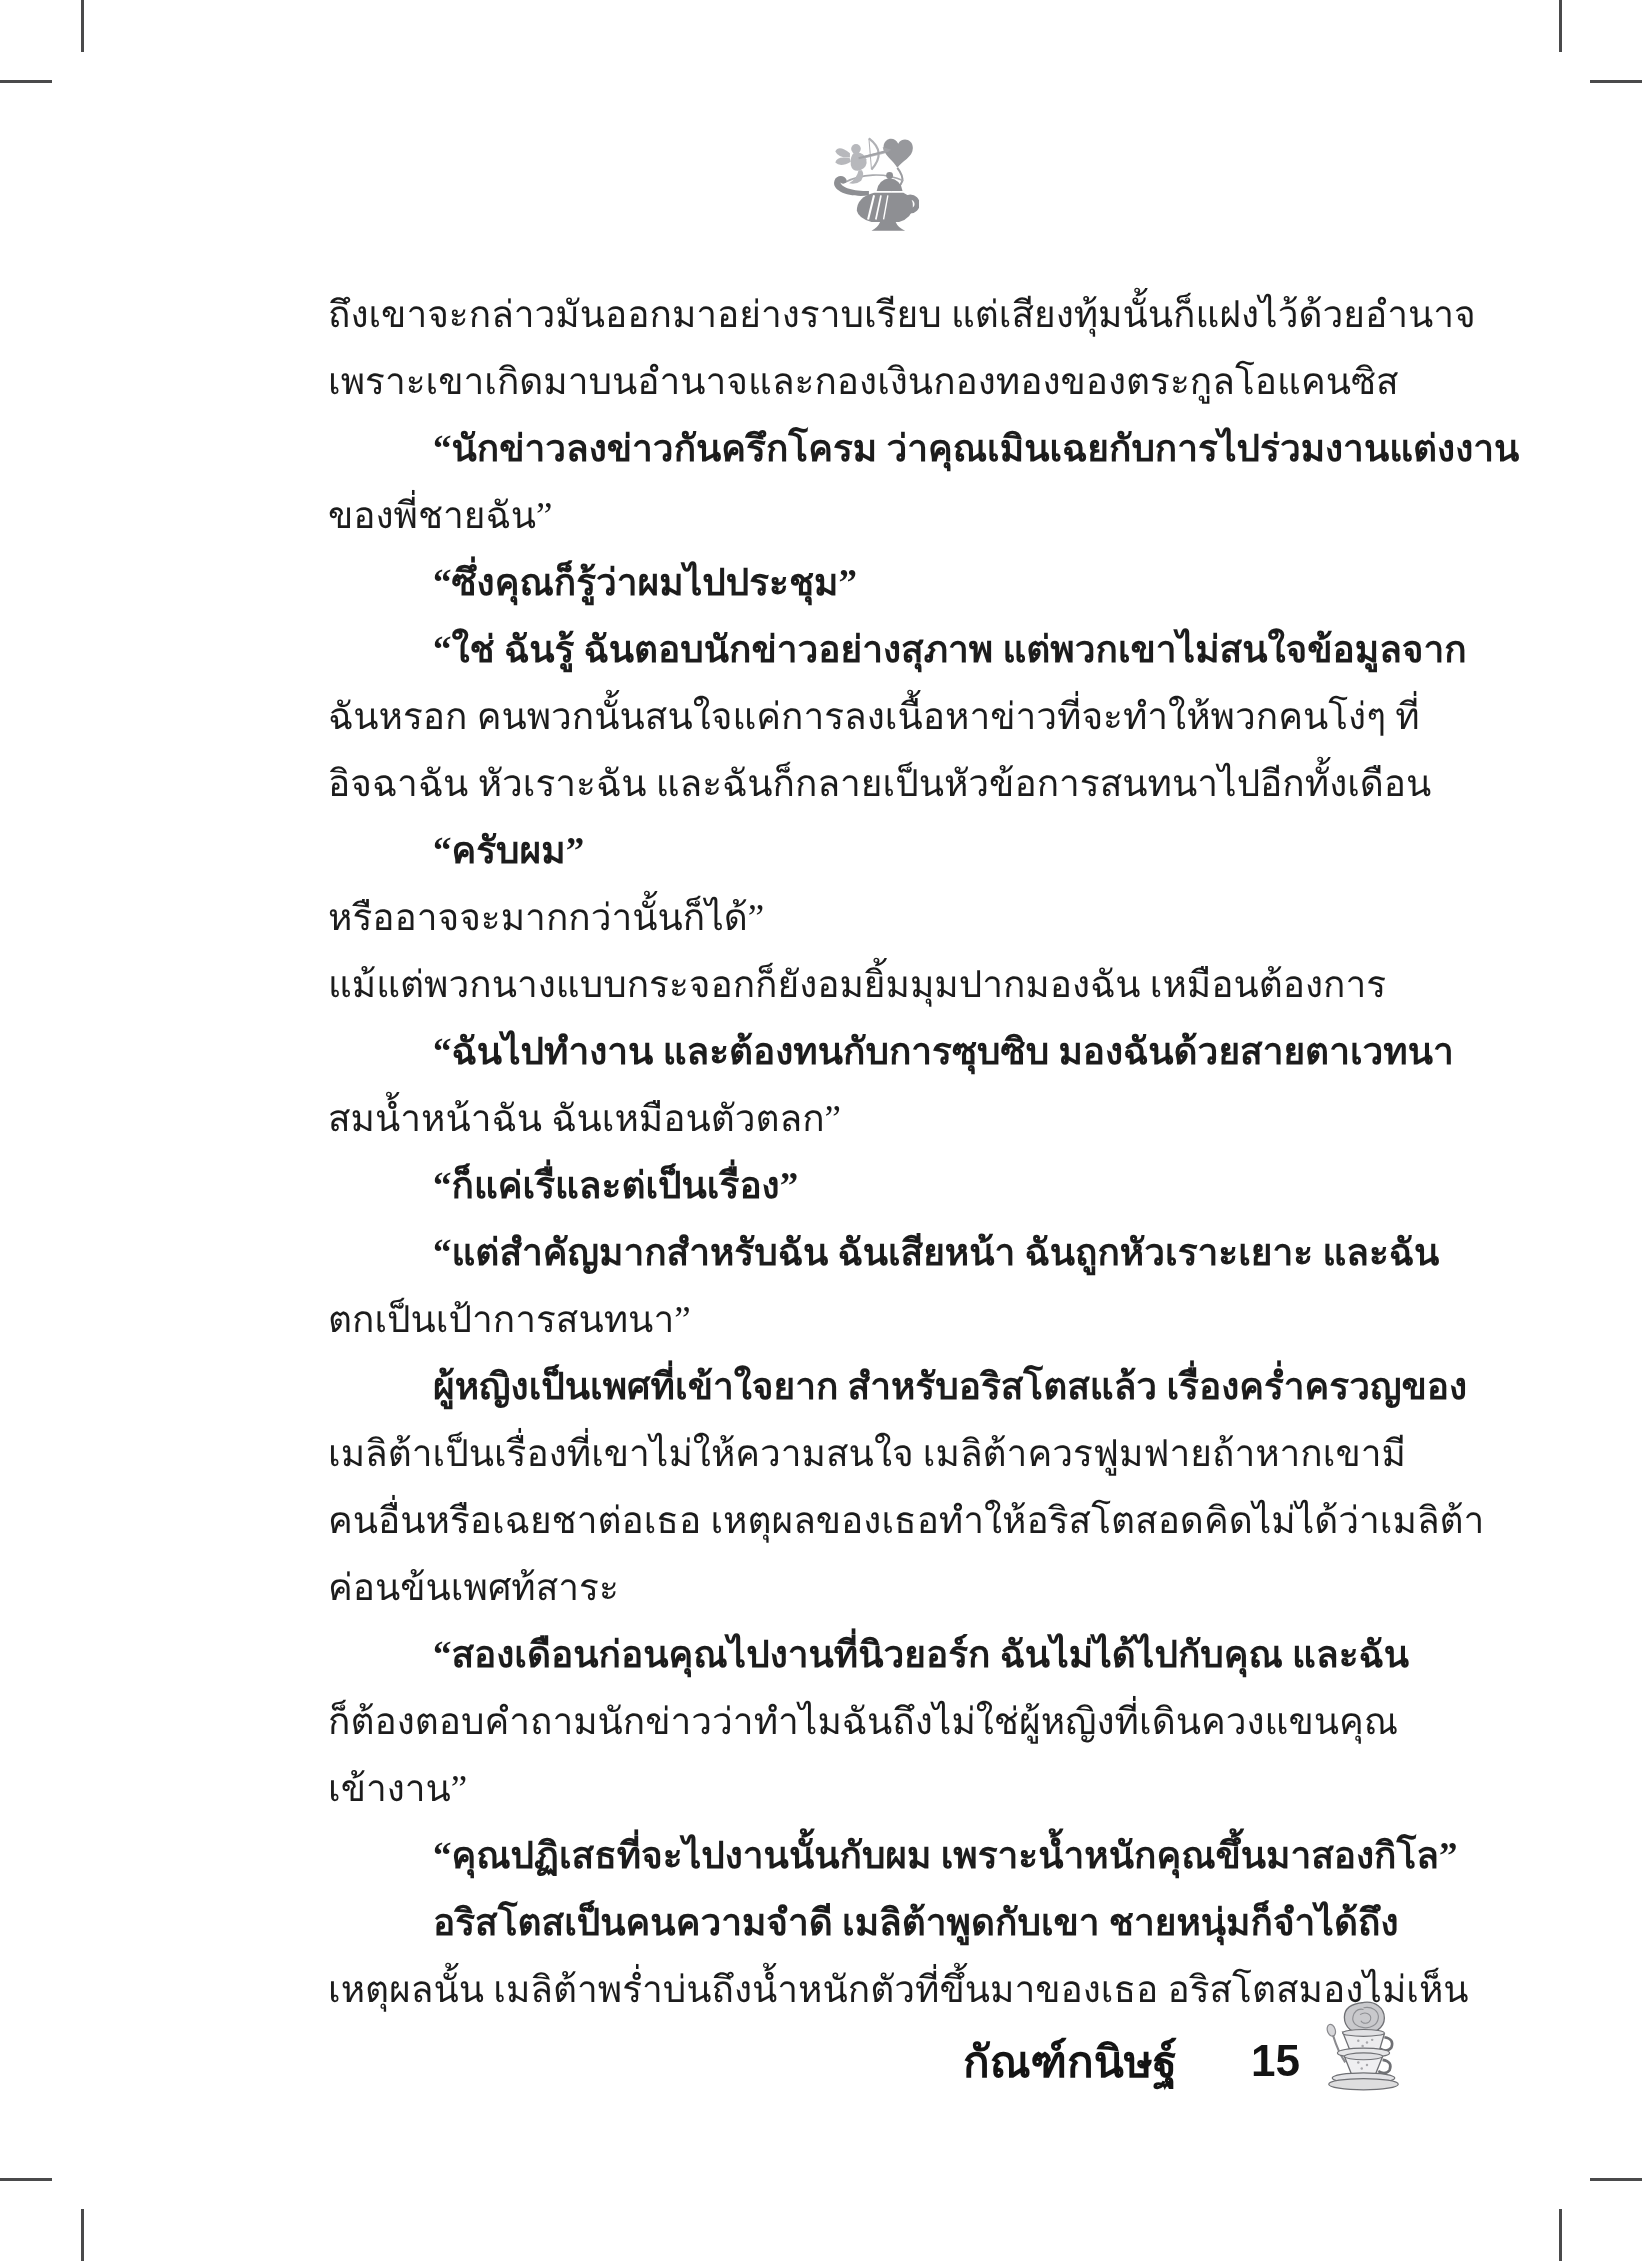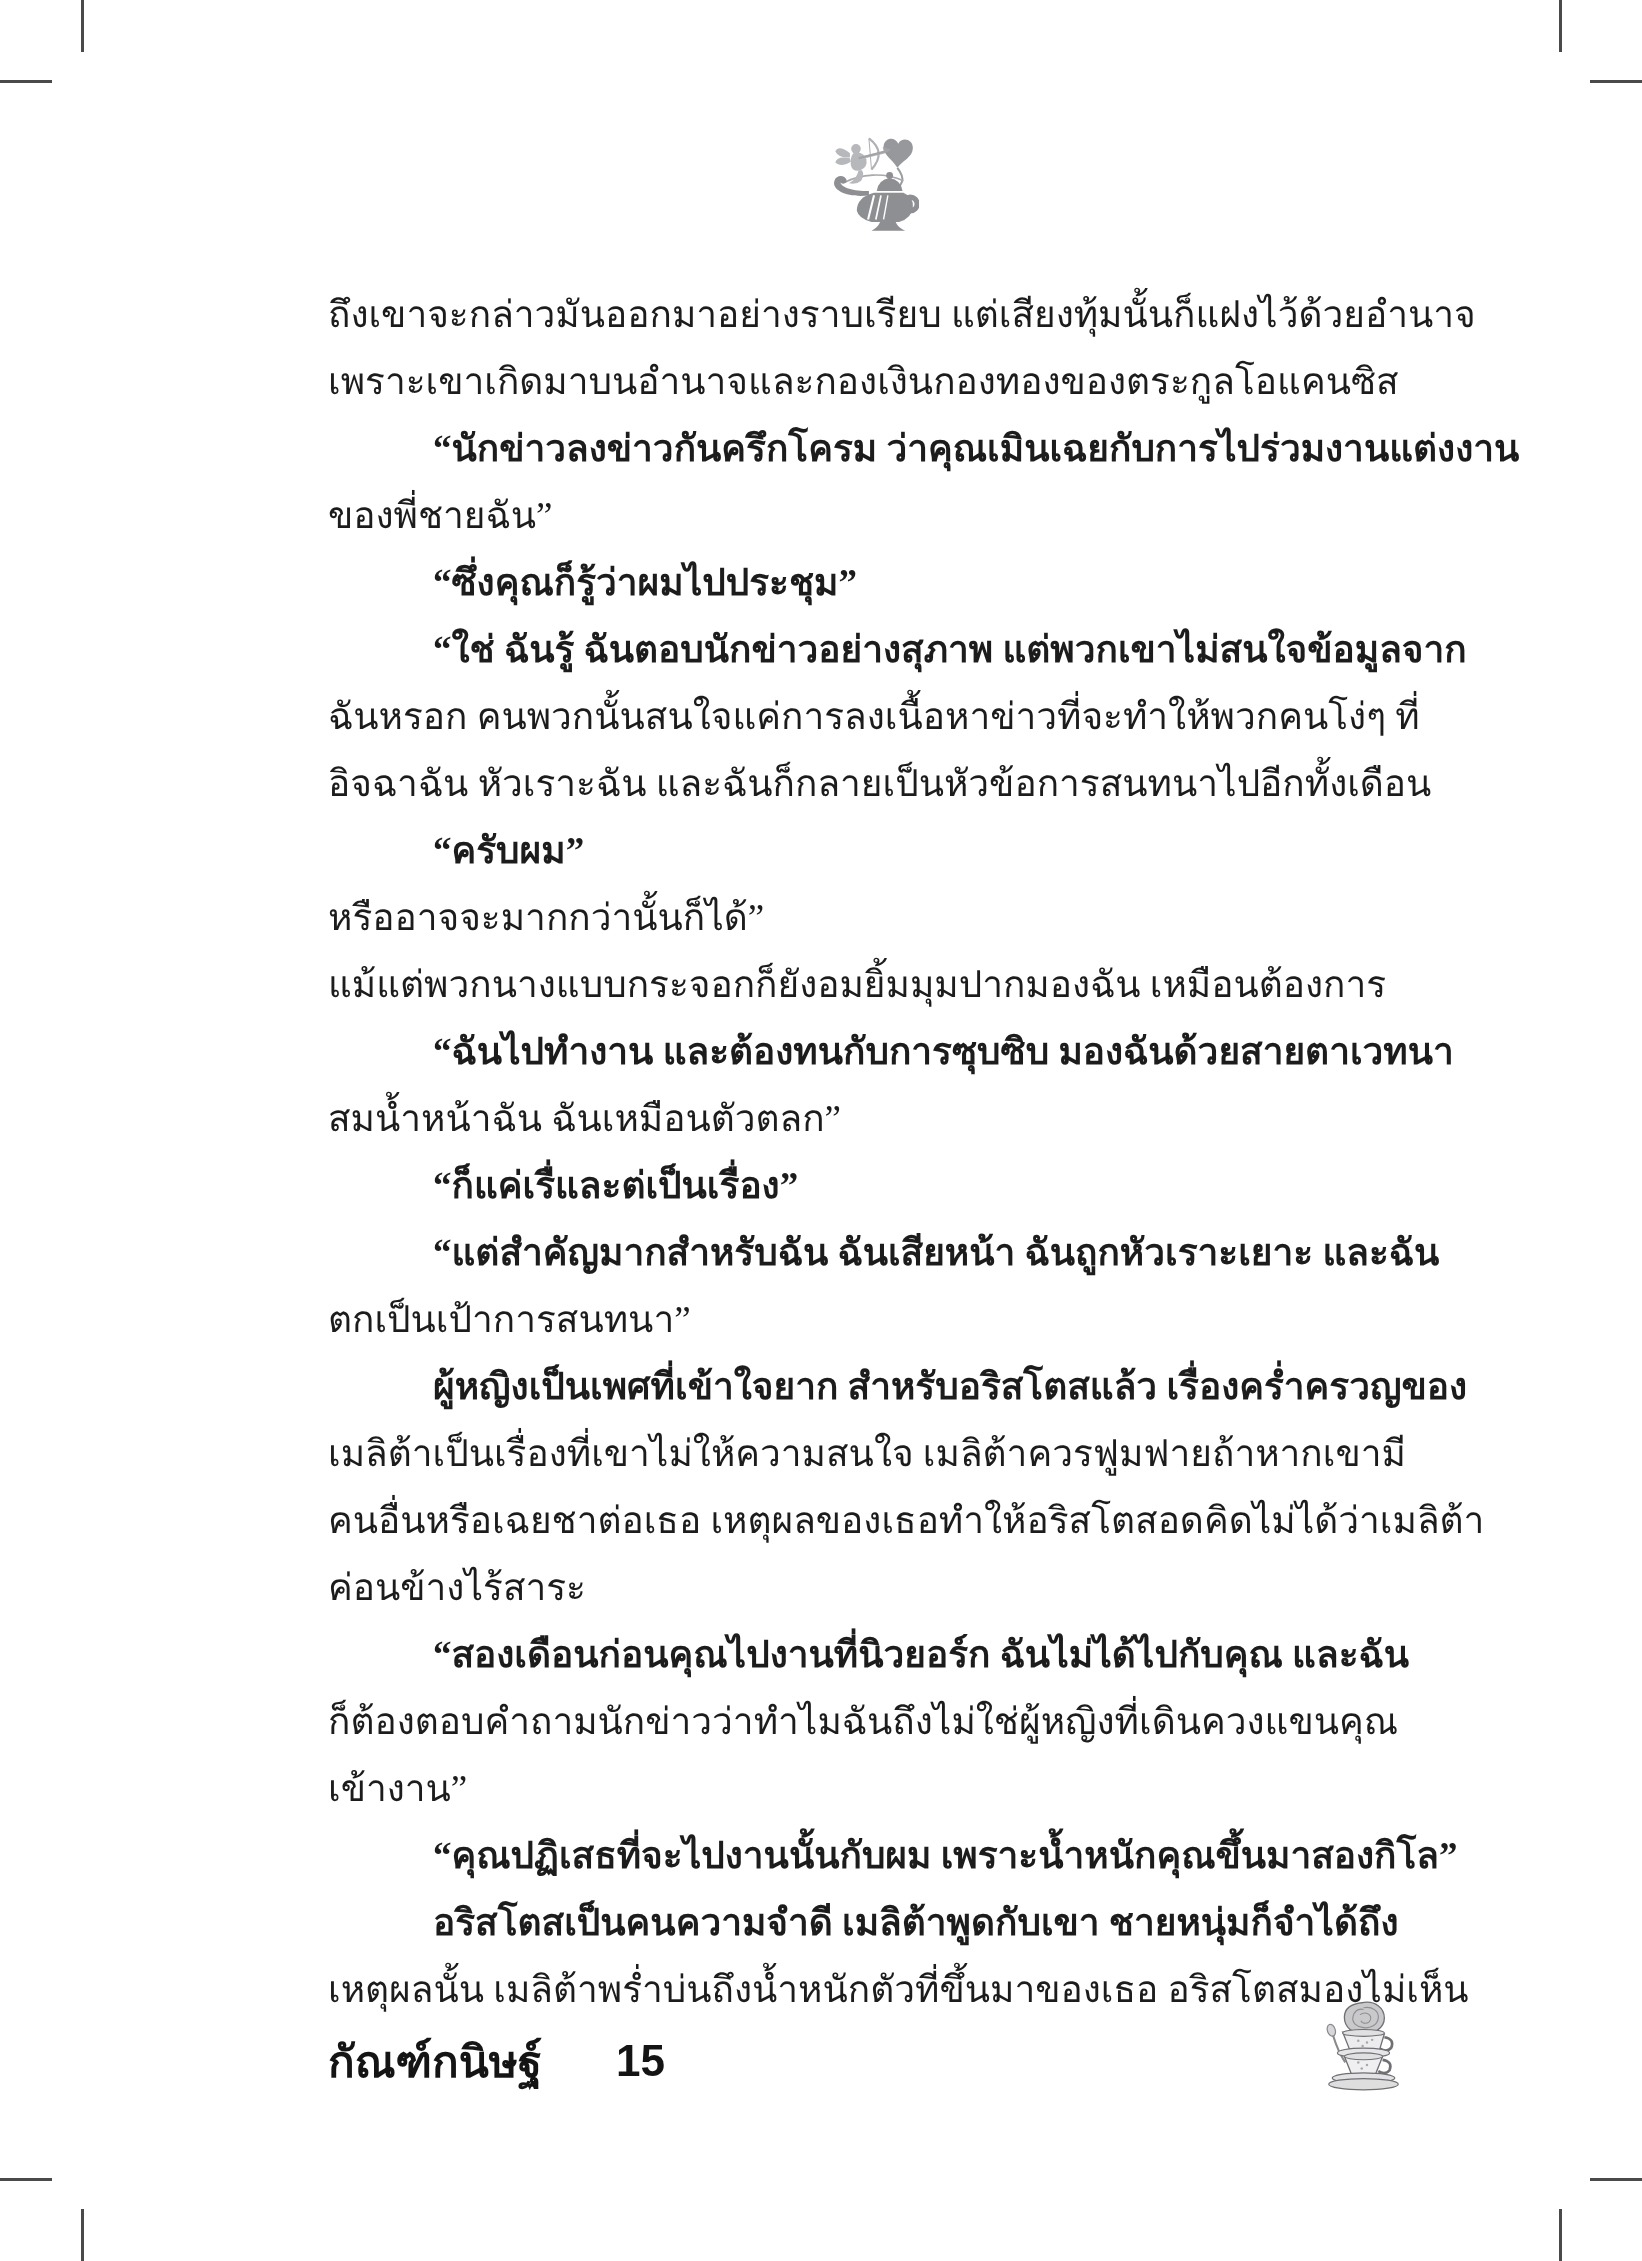--- a/index.html
+++ b/index.html
@@ -44,20 +44,21 @@
     white-space: nowrap;
     letter-spacing: 0;
   }
   .line.indent { padding-left: 105px; font-weight: bold; }
 
   .footer-text {
     position: absolute;
     left: 328px; top: 2030px;
     width: 972px; height: 61px;
     display: flex;
+    justify-content: flex-end;
     align-items: center;
     gap: 74px;
     font-family: "Liberation Sans", sans-serif;
     font-weight: 700;
     font-size: 44px;
     color: #141414;
   }
   .footer-ornament {
     position: absolute;
     left: 1321px; top: 1999px;
@@ -130,21 +131,21 @@
       <div class="line">หรืออาจจะมากกว่านั้นก็ได้”</div>
       <div class="line">แม้แต่พวกนางแบบกระจอกก็ยังอมยิ้มมุมปากมองฉัน เหมือนต้องการ</div>
       <div class="line indent">“ฉันไปทำงาน และต้องทนกับการซุบซิบ มองฉันด้วยสายตาเวทนา</div>
       <div class="line">สมน้ำหน้าฉัน ฉันเหมือนตัวตลก”</div>
       <div class="line indent">“ก็แค่เรื่และต่เป็นเรื่อง”</div>
       <div class="line indent">“แต่สำคัญมากสำหรับฉัน ฉันเสียหน้า ฉันถูกหัวเราะเยาะ และฉัน</div>
       <div class="line">ตกเป็นเป้าการสนทนา”</div>
       <div class="line indent">ผู้หญิงเป็นเพศที่เข้าใจยาก สำหรับอริสโตสแล้ว เรื่องคร่ำครวญของ</div>
       <div class="line">เมลิต้าเป็นเรื่องที่เขาไม่ให้ความสนใจ เมลิต้าควรฟูมฟายถ้าหากเขามี</div>
       <div class="line">คนอื่นหรือเฉยชาต่อเธอ เหตุผลของเธอทำให้อริสโตสอดคิดไม่ได้ว่าเมลิต้า</div>
-      <div class="line">ค่อนข้างไร้สาระ</div>
+      <div class="line">ค่อนข้นเพศท้สาระ</div>
       <div class="line indent">“สองเดือนก่อนคุณไปงานที่นิวยอร์ก ฉันไม่ได้ไปกับคุณ และฉัน</div>
       <div class="line">ก็ต้องตอบคำถามนักข่าวว่าทำไมฉันถึงไม่ใช่ผู้หญิงที่เดินควงแขนคุณ</div>
       <div class="line">เข้างาน”</div>
       <div class="line indent">“คุณปฏิเสธที่จะไปงานนั้นกับผม เพราะน้ำหนักคุณขึ้นมาสองกิโล”</div>
       <div class="line indent">อริสโตสเป็นคนความจำดี เมลิต้าพูดกับเขา ชายหนุ่มก็จำได้ถึง</div>
       <div class="line">เหตุผลนั้น เมลิต้าพร่ำบ่นถึงน้ำหนักตัวที่ขึ้นมาของเธอ อริสโตสมองไม่เห็น</div>
     </div>
 
   <div class="footer-text">
     <span>กัณฑ์กนิษฐ์</span>

